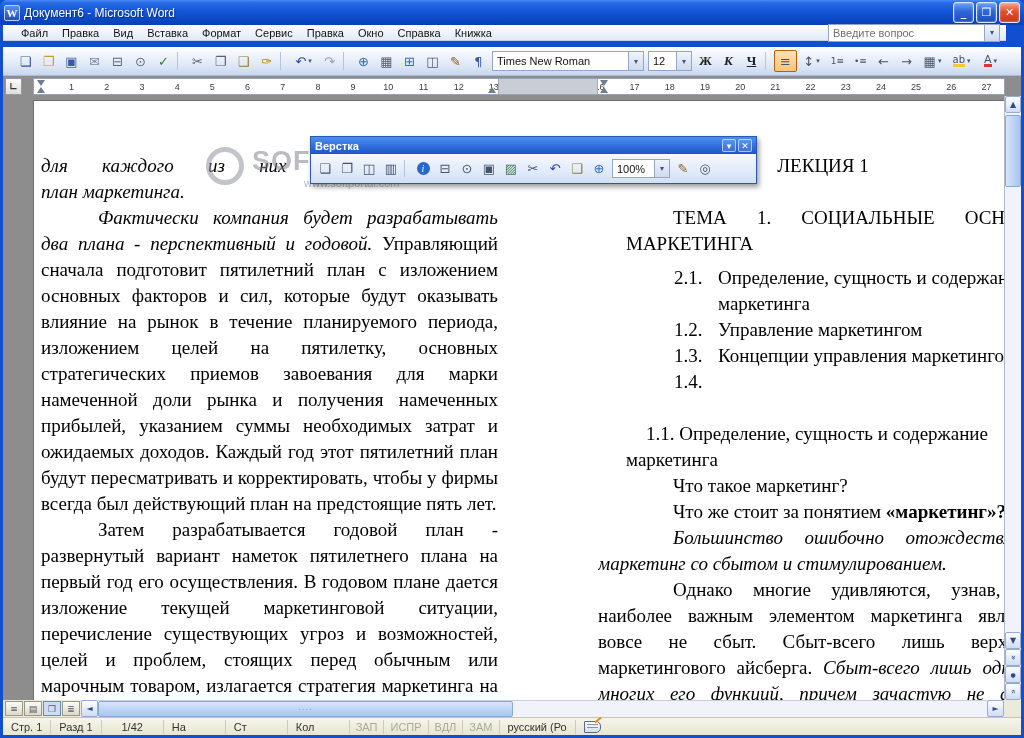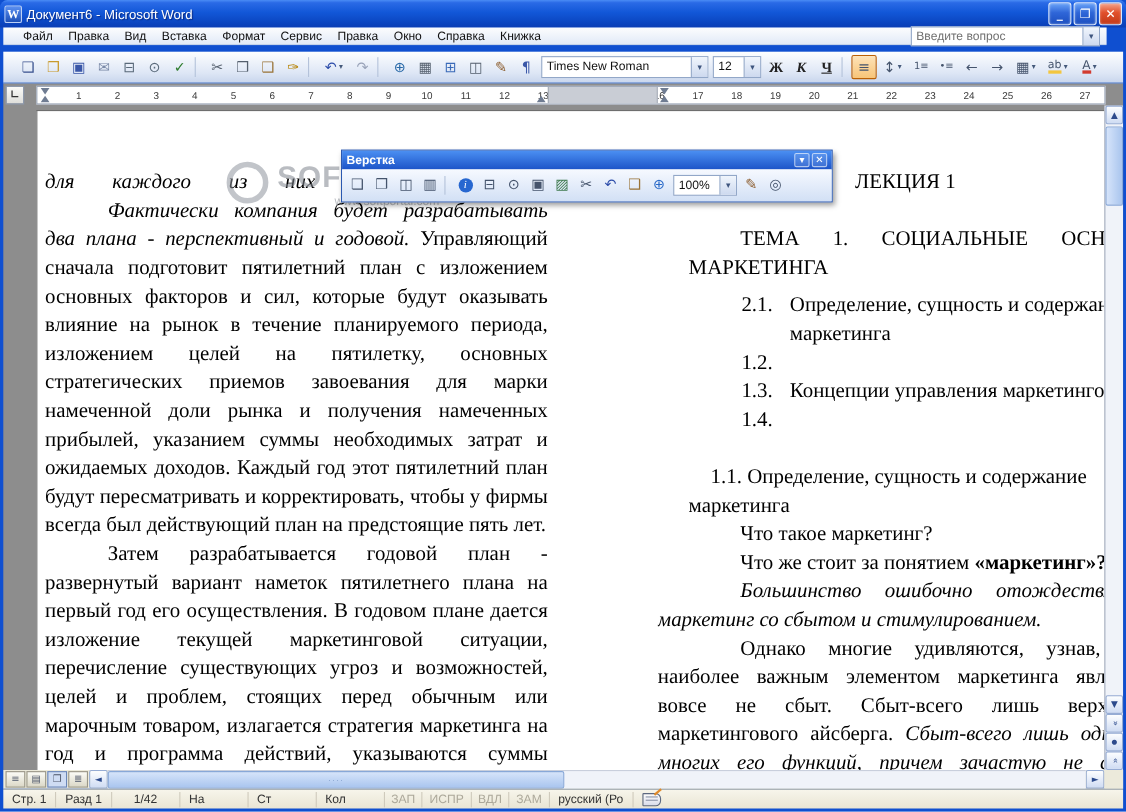--- a/index.html
+++ b/index.html
@@ -332,36 +332,37 @@
       <span class="tri up" style="left:3px"></span>
       <span class="tri up" style="left:454px"></span>
       <span class="tri down" style="left:566px"></span>
       <span class="tri up" style="left:566px"></span>
     </div>
 
     <div class="page">
 
       <div class="col left">
         <div class="j-last italic">для каждого из них нужен детальный</div>
+        <div class="italic">план маркетинга.</div>
         <p class="para"><span class="italic">Фактически компания будет разрабатывать два плана - перспективный и годовой.</span><span> Управляющий сначала подготовит пятилетний план с изложением основных факторов и сил, которые будут оказывать влияние на рынок в течение планируемого периода, изложением целей на пятилетку, основных стратегических приемов завоевания для марки намеченной доли рынка и получения намеченных прибылей, указанием суммы необходимых затрат и ожидаемых доходов. Каждый год этот пятилетний план будут пересматривать и корректировать, чтобы у фирмы всегда был действующий план на предстоящие пять лет.</span></p>
         <p class="para">Затем разрабатывается годовой план - развернутый вариант наметок пятилетнего плана на первый год его осуществления. В годовом плане дается изложение текущей маркетинговой ситуации, перечисление существующих угроз и возможностей, целей и проблем, стоящих перед обычным или марочным товаром, излагается стратегия маркетинга на год и программа действий, указываются суммы сметных ассигнований, определяется порядок контроля. Этот план</p>
       </div>
 
       <div class="col right">
         <div class="center">ЛЕКЦИЯ 1</div>
         <div class="tema">
           <div class="l1 j-last">ТЕМА 1. СОЦИАЛЬНЫЕ ОСНОВЫ</div>
           <div class="l2">МАРКЕТИНГА</div>
         </div>
         <div class="toc">
             <div class="toc-item">
             <span class="toc-num">2.1.</span><span>Определение, сущность и содержание маркетинга</span>
           </div>
             <div class="toc-item">
-            <span class="toc-num">1.2.</span>
+            <span class="toc-num">1.2.</span><span>Управление маркетингом</span>
           </div>
             <div class="toc-item">
             <span class="toc-num">1.3.</span><span>Концепции управления маркетингом</span>
           </div>
             <div class="toc-item">
             <span class="toc-num">1.4.</span>
           </div>
           </div>
         <div class="heading">1.1. Определение, сущность и содержание маркетинга</div>
         <p class="para75 qline">Что такое маркетинг?</p>

